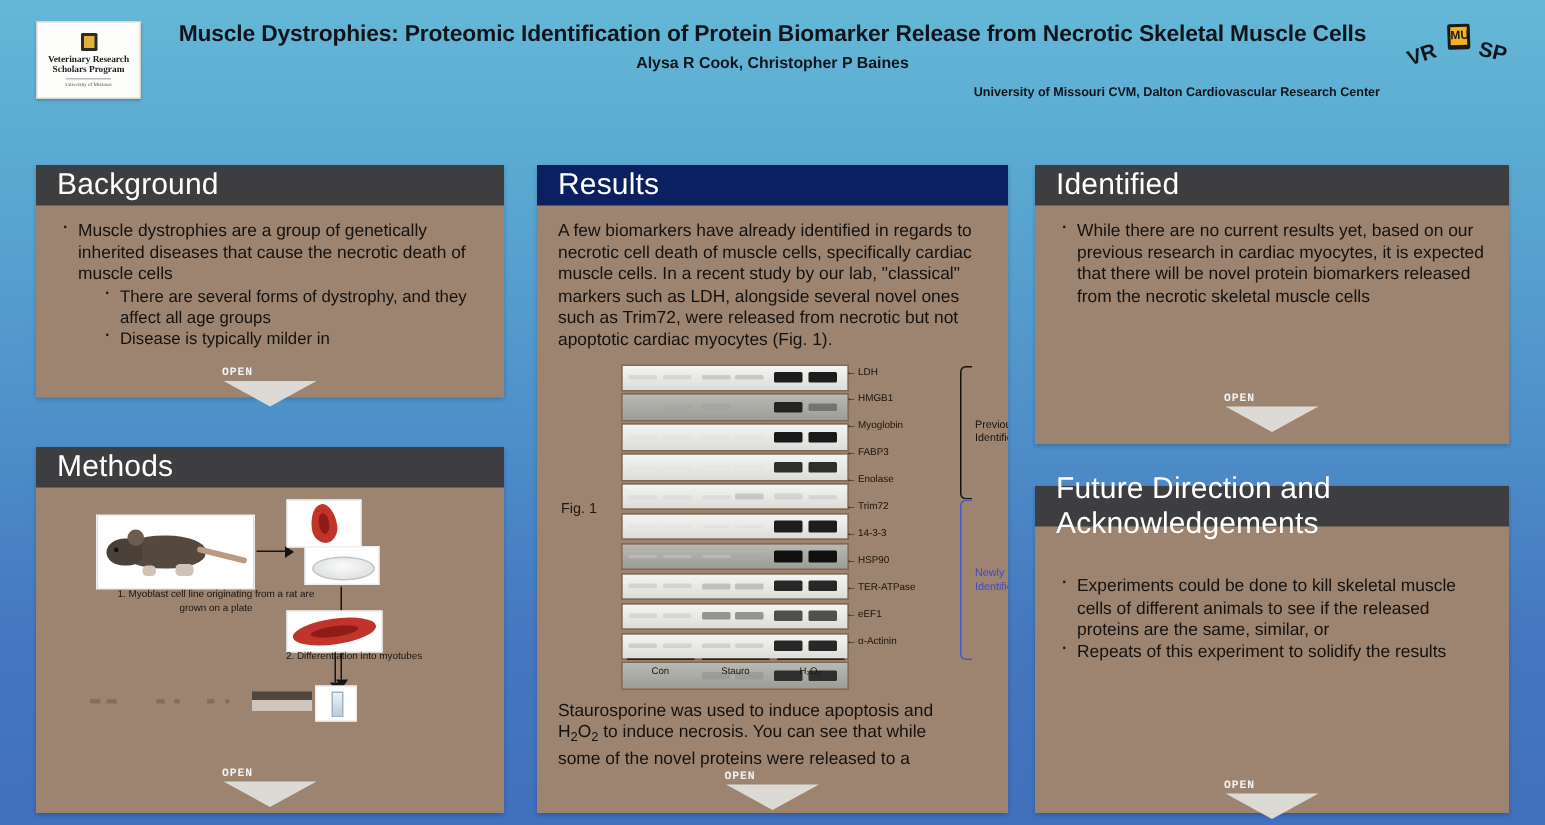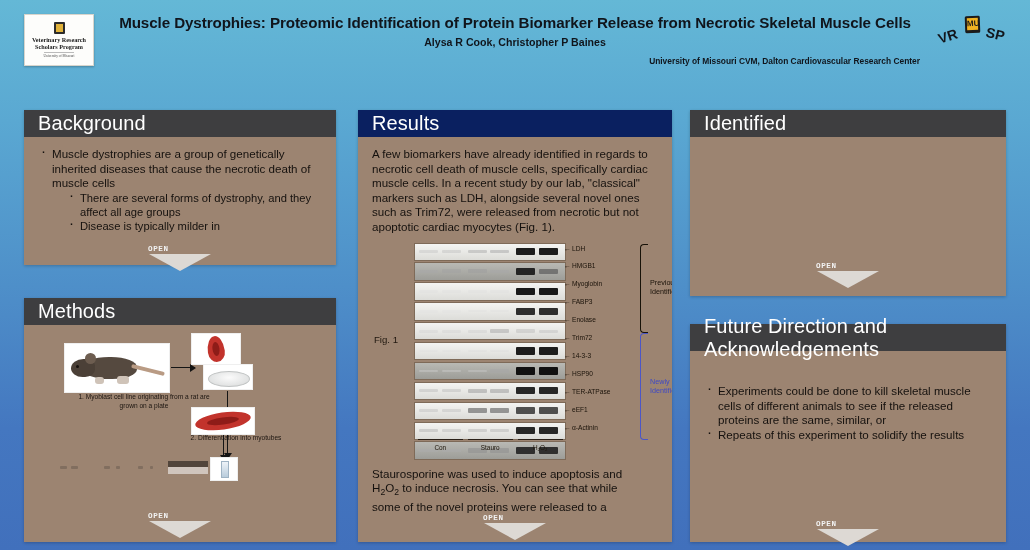--- a/index.html
+++ b/index.html
@@ -368,20 +368,23 @@
         <div class="arw"></div>
       </div>
     </div>
   </div>
 
   <div class="panel" id="p-conclusions">
     <div class="phead">
       <h2>Identified</h2>
     </div>
     <div class="pbody" style="height:159px;">
+      <ul class="bl">
+        <li><span>While there are no current results yet, based on our previous research in cardiac myocytes, it is expected that there will be novel protein biomarkers released from the necrotic skeletal muscle cells</span></li>
+      </ul>
       <div class="open" style="bottom:18px;">
         <div class="lbl">OPEN</div>
         <div class="arw"></div>
       </div>
     </div>
   </div>
 
   <div class="panel" id="p-future">
     <div class="phead">
       <h2>Future Direction and Acknowledgements</h2>

